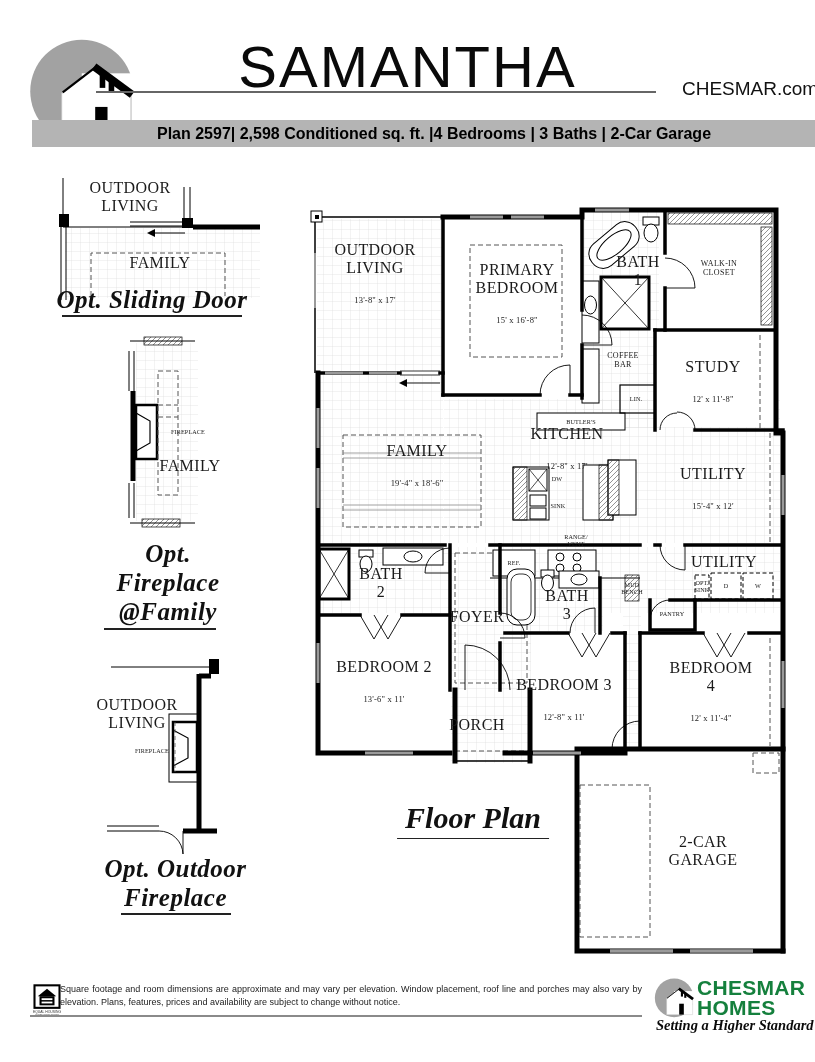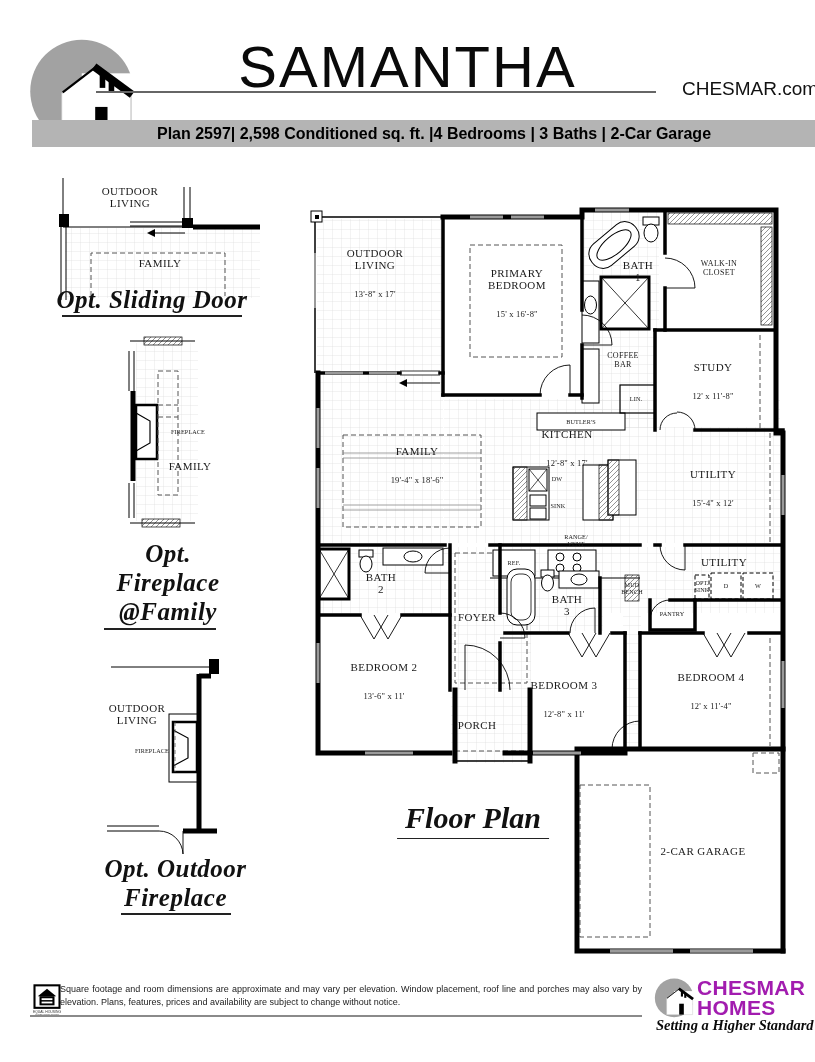--- a/index.html
+++ b/index.html
@@ -11,38 +11,38 @@
   .title{position:absolute;left:0;right:0;top:24px;text-align:center;font-size:58px;
          letter-spacing:2px;font-weight:400;color:#0a0a0a;margin-top:9px;}
   .header-line{position:absolute;left:96px;top:91px;width:560px;height:1.5px;background:#666;}
   .website{position:absolute;left:662px;top:78px;font-size:19px;color:#111;margin-left:20px;}
   .summary-bar{position:absolute;left:32px;top:120px;width:804px;height:27px;
                background:var(--bar-gray,#b4b4b4);color:#000;font-weight:bold;font-size:16px;
                text-align:center;line-height:27px;}
   
   .rlabel{position:absolute;transform:translate(-50%,-50%);text-align:center;white-space:pre-line;
           font-family:"Liberation Serif",serif;color:#1a1a1a;line-height:1.12;letter-spacing:.4px;}
-  .rname{font-size:11px;}
+  .rname{font-size:16px;}
   .rdims{font-size:8.5px;margin-top:1px;letter-spacing:.2px;}
   .mid .rname{font-size:8px;letter-spacing:.3px;}
   .tiny .rname{font-size:6.2px;letter-spacing:.1px;}
   
   .caption{position:absolute;font-family:"Liberation Serif",serif;font-style:italic;font-weight:bold;
            font-size:25px;color:#111;text-align:center;letter-spacing:.5px;line-height:1.15;
            white-space:pre-line;}
   .cap-underline{position:absolute;height:1.6px;background:#222;}
   .plan-caption{position:absolute;left:168px;top:627px;transform:translate(-50%,-50%);
                 font-family:"Liberation Serif",serif;font-style:italic;font-weight:bold;font-size:30px;
                 color:#111;border-bottom:1.6px solid #222;padding:0 8px 3px 8px;white-space:nowrap;}
   
   .disclaimer{position:absolute;left:60px;top:983px;width:582px;font-size:9px;line-height:1.45;
               color:#222;text-align:justify;}
   .footer-line{position:absolute;left:30px;top:1015px;width:612px;height:2px;background:#8a8a8a;}
   .brand{position:absolute;left:697px;top:978px;font-size:21px;font-weight:bold;line-height:.95;
-         letter-spacing:.3px;color:#a21caf;}
+         letter-spacing:.3px;color:#15803d;}
   .tagline{position:absolute;left:656px;top:1017px;width:160px;font-family:"Liberation Serif",serif;
            font-style:italic;font-weight:bold;font-size:14.5px;color:#0a0a0a;}
   .eh-text{position:absolute;left:30px;top:1010px;width:34px;font-size:3.4px;text-align:center;
            color:#333;line-height:1.2;}
   .win{stroke:var(--window-gray,#9a9a9a);}
 </style>
 </head>
 <body>
 
 <div class="page">

